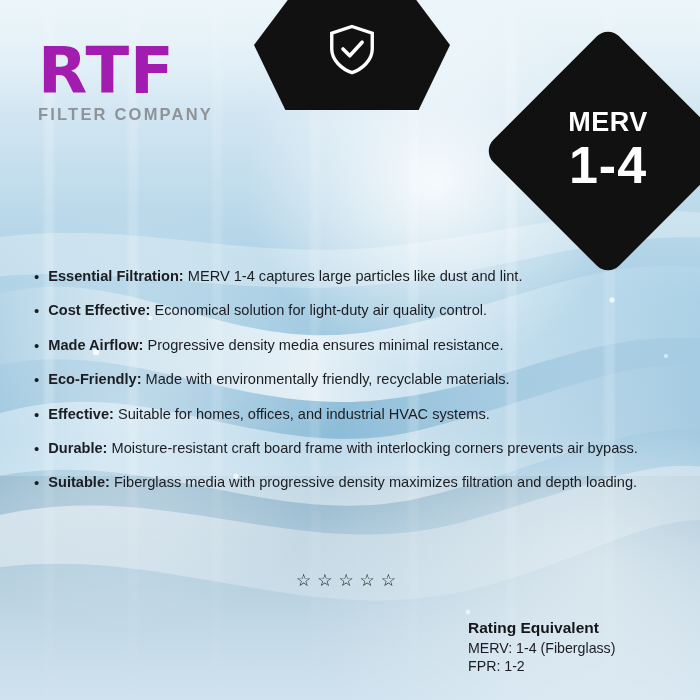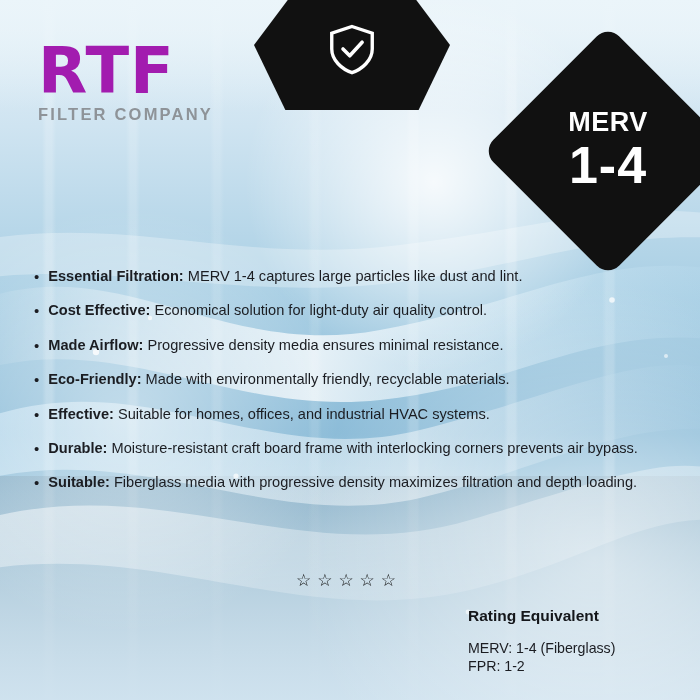--- a/index.html
+++ b/index.html
@@ -148,21 +148,21 @@
     color: #111; font-size: 17px; line-height: 1;
   }
 
   
   .rating {
     position: absolute; right: 32px; bottom: 24px;
     text-align: left;
     width: 200px;
   }
   .rating .r-title {
-    font-size: 15.5px; font-weight: 700; color: #14161a; margin-bottom: 14px;
+    font-size: 15.5px; font-weight: 700; color: #14161a; margin-bottom: 2px;
   }
   .rating .r-line {
     font-size: 14.2px; color: #1b1d22; line-height: 1.32;
   }
 </style>
 </head>
 <body>
 
 <div id="page">
 

